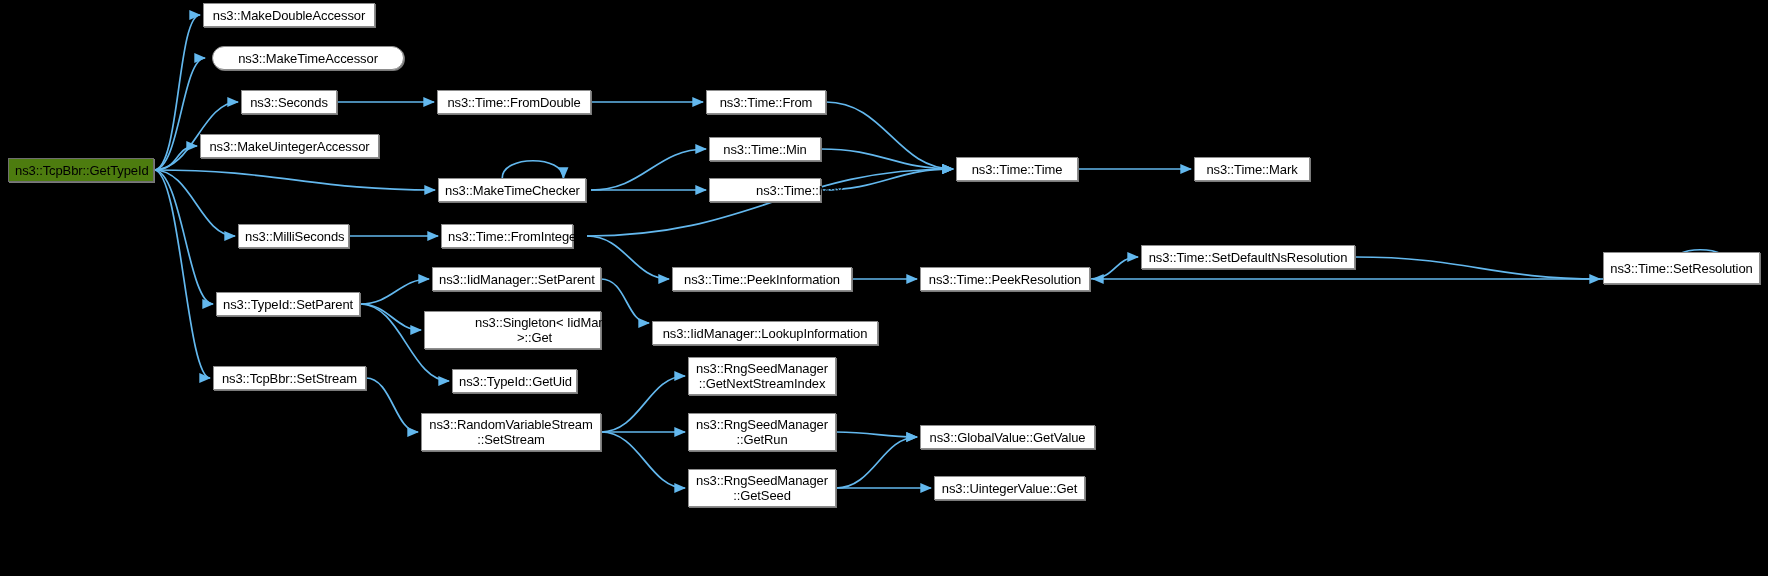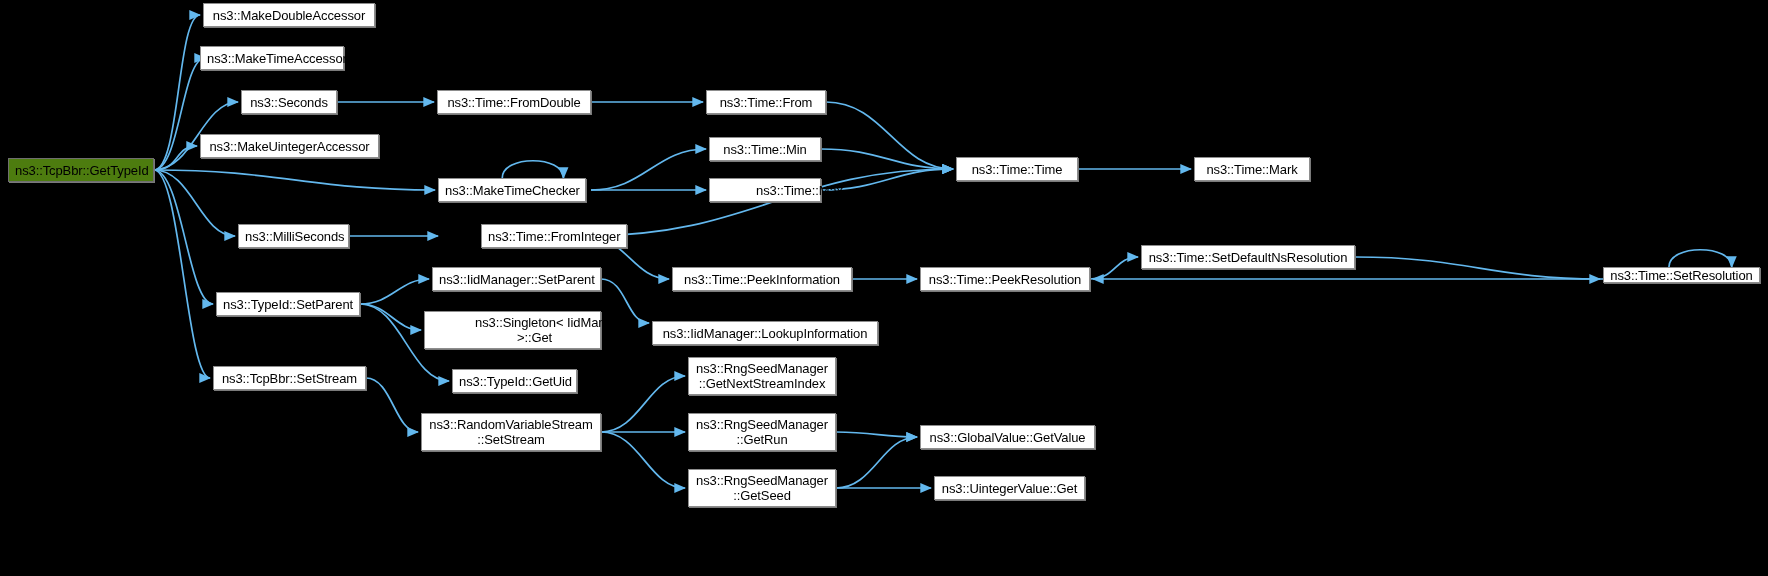--- a/index.html
+++ b/index.html
@@ -95,29 +95,29 @@
         <path d="M 852 279 C 882.6 279, 889.4 279, 917 279" fill="none" stroke="#63b8ee" stroke-width="1.7" marker-end="url(#arrow)"></path>
         <path d="M 1090 279 C 1116 279, 1115 257, 1138 257" fill="none" stroke="#63b8ee" stroke-width="1.7" marker-end="url(#arrow)"></path>
         <path d="M 1355 257 C 1466.6 257, 1491.4 279, 1600 279" fill="none" stroke="#63b8ee" stroke-width="1.7" marker-end="url(#arrow)"></path>
         <path d="M 1603 279 C 1372.15 279, 1320.85 279, 1093 279" fill="none" stroke="#63b8ee" stroke-width="1.7" marker-end="url(#arrow)"></path>
         <path d="M 1668.9399999999998 267 C 1668.9399999999998 244, 1731.74 244, 1731.74 267" fill="none" stroke="#63b8ee" stroke-width="1.7" marker-end="url(#arrow)"></path>
       </g>
   </svg>
   <div id="nodes">
       <div class="node root" style="left: 8px; top: 158px; width: 146px; height: 24px;"><span class="node-label">ns3::TcpBbr::GetTypeId</span></div>
       <div class="node" style="left: 203px; top: 3px; width: 172px; height: 24px;"><span class="node-label">ns3::MakeDoubleAccessor</span></div>
-      <div class="node" style="left: 200px; top: 46px; width: 144px; height: 24px;"><span class="node-label">ns3::MakeTimeAccessor</span></div>
+      <div class="node" style="left: 212px; top: 46px; width: 192px; height: 24px; border-radius: 12px;"><span class="node-label">ns3::MakeTimeAccessor</span></div>
       <div class="node" style="left: 241px; top: 90px; width: 96px; height: 24px;"><span class="node-label">ns3::Seconds</span></div>
       <div class="node" style="left: 200px; top: 134px; width: 179px; height: 24px;"><span class="node-label">ns3::MakeUintegerAccessor</span></div>
       <div class="node" style="left: 438px; top: 178px; width: 148px; height: 24px;"><span class="node-label">ns3::MakeTimeChecker</span></div>
       <div class="node" style="left: 238px; top: 224px; width: 111px; height: 24px;"><span class="node-label">ns3::MilliSeconds</span></div>
       <div class="node" style="left: 216px; top: 292px; width: 144px; height: 24px;"><span class="node-label">ns3::TypeId::SetParent</span></div>
       <div class="node" style="left: 213px; top: 366px; width: 153px; height: 24px;"><span class="node-label">ns3::TcpBbr::SetStream</span></div>
       <div class="node" style="left: 437px; top: 90px; width: 154px; height: 24px;"><span class="node-label">ns3::Time::FromDouble</span></div>
-      <div class="node" style="left: 441px; top: 224px; width: 146px; height: 24px; margin-left: 40px;"><span class="node-label">ns3::Time::FromInteger</span></div>
+      <div class="node" style="left: 441px; top: 224px; width: 132px; height: 24px;"><span class="node-label">ns3::Time::FromInteger</span></div>
       <div class="node" style="left: 432px; top: 267px; width: 169px; height: 24px;"><span class="node-label">ns3::IidManager::SetParent</span></div>
       <div class="node" style="left: 424px; top: 311px; width: 177px; height: 38px; padding-left: 44px;"><span class="node-label">ns3::Singleton&lt; IidManager
 &gt;::Get</span></div>
       <div class="node" style="left: 452px; top: 369px; width: 125px; height: 24px;"><span class="node-label">ns3::TypeId::GetUid</span></div>
       <div class="node" style="left: 421px; top: 413px; width: 180px; height: 38px;"><span class="node-label">ns3::RandomVariableStream
 ::SetStream</span></div>
       <div class="node" style="left: 706px; top: 90px; width: 120px; height: 24px;"><span class="node-label">ns3::Time::From</span></div>
       <div class="node" style="left: 709px; top: 137px; width: 112px; height: 24px;"><span class="node-label">ns3::Time::Min</span></div>
       <div class="node" style="left: 709px; top: 178px; width: 112px; height: 24px; padding-left: 40px;"><span class="node-label">ns3::Time::Max</span></div>
       <div class="node" style="left: 672px; top: 267px; width: 180px; height: 24px;"><span class="node-label">ns3::Time::PeekInformation</span></div>
@@ -127,15 +127,15 @@
       <div class="node" style="left: 688px; top: 413px; width: 148px; height: 38px;"><span class="node-label">ns3::RngSeedManager
 ::GetRun</span></div>
       <div class="node" style="left: 688px; top: 469px; width: 148px; height: 38px;"><span class="node-label">ns3::RngSeedManager
 ::GetSeed</span></div>
       <div class="node" style="left: 956px; top: 157px; width: 122px; height: 24px;"><span class="node-label">ns3::Time::Time</span></div>
       <div class="node" style="left: 920px; top: 267px; width: 170px; height: 24px;"><span class="node-label">ns3::Time::PeekResolution</span></div>
       <div class="node" style="left: 920px; top: 425px; width: 175px; height: 24px;"><span class="node-label">ns3::GlobalValue::GetValue</span></div>
       <div class="node" style="left: 934px; top: 476px; width: 151px; height: 24px;"><span class="node-label">ns3::UintegerValue::Get</span></div>
       <div class="node" style="left: 1194px; top: 157px; width: 116px; height: 24px;"><span class="node-label">ns3::Time::Mark</span></div>
       <div class="node" style="left: 1141px; top: 245px; width: 214px; height: 24px;"><span class="node-label">ns3::Time::SetDefaultNsResolution</span></div>
-      <div class="node" style="left: 1603px; top: 267px; width: 157px; height: 16px;"><span class="node-label">ns3::Time::SetResolution</span></div>
+      <div class="node" style="left: 1603px; top: 252px; width: 157px; height: 32px;"><span class="node-label">ns3::Time::SetResolution</span></div>
     </div>
 </div>
 
 </body></html>

